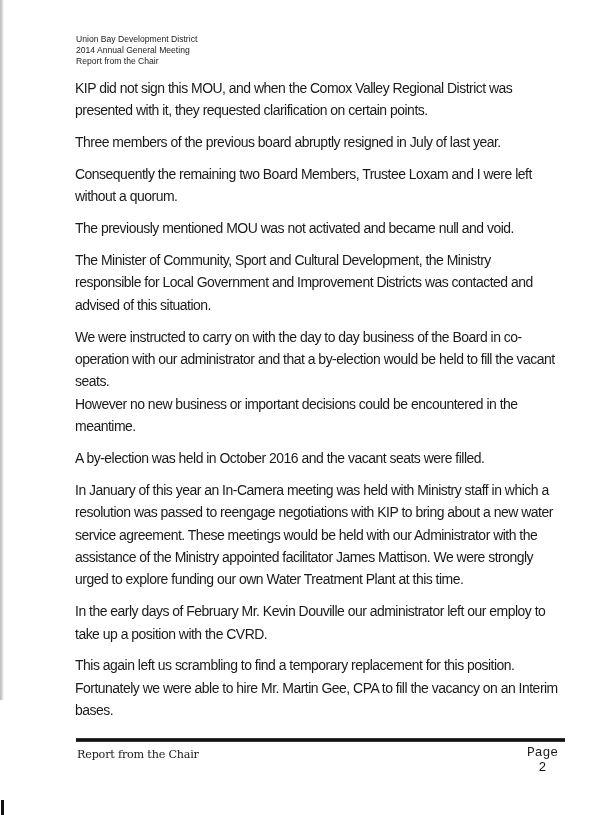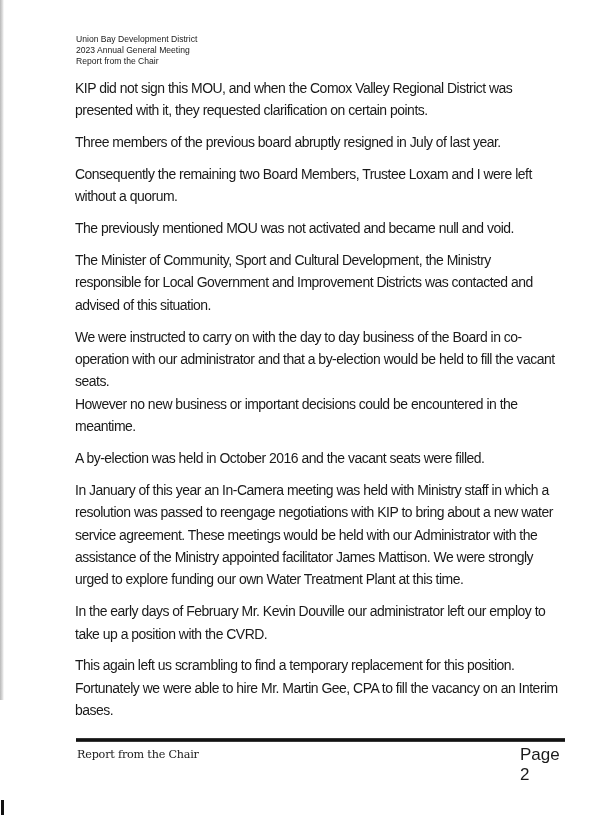--- a/index.html
+++ b/index.html
@@ -75,35 +75,35 @@
       font-family: "DejaVu Serif", serif;
       font-size: 11.2px;
       color: #1a1a1a;
       letter-spacing: -0.2px;
     }
     .footer-right {
       position: absolute;
       left: 520px;
       top: 745px;
       width: 45px;
-      text-align: left;
-      font-family: Liberation Sans, sans-serif;
-      font-size: 17px;
+      text-align: center;
+      font-family: Liberation Mono, monospace;
+      font-size: 13px;
       color: #1a1a1a;
     }
   </style>
 </head>
 <body>
 
 <div class="scan-edge"></div>
 <div class="scan-mark"></div>
 
 <div class="page-header">
   <div>Union Bay Development District</div>
-  <div>2023 Annual General Meeting</div>
+  <div>2014 Annual General Meeting</div>
   <div>Report from the Chair</div>
 </div>
 
 <div class="body-text">
   <p class="para">KIP did not sign this MOU, and when the Comox Valley Regional District was presented with it, they requested clarification on certain points.</p>
   <p class="para">Three members of the previous board abruptly resigned in July of last year.</p>
   <p class="para">Consequently the remaining two Board Members, Trustee Loxam and I were left without a quorum.</p>
   <p class="para">The previously mentioned MOU was not activated and became null and void.</p>
   <p class="para">The Minister of Community, Sport and Cultural Development, the Ministry responsible for Local Government and Improvement Districts was contacted and advised of this situation.</p>
   <p class="para tight">We were instructed to carry on with the day to day business of the Board in co-operation with our administrator and that a by-election would be held to fill the vacant seats.</p>

